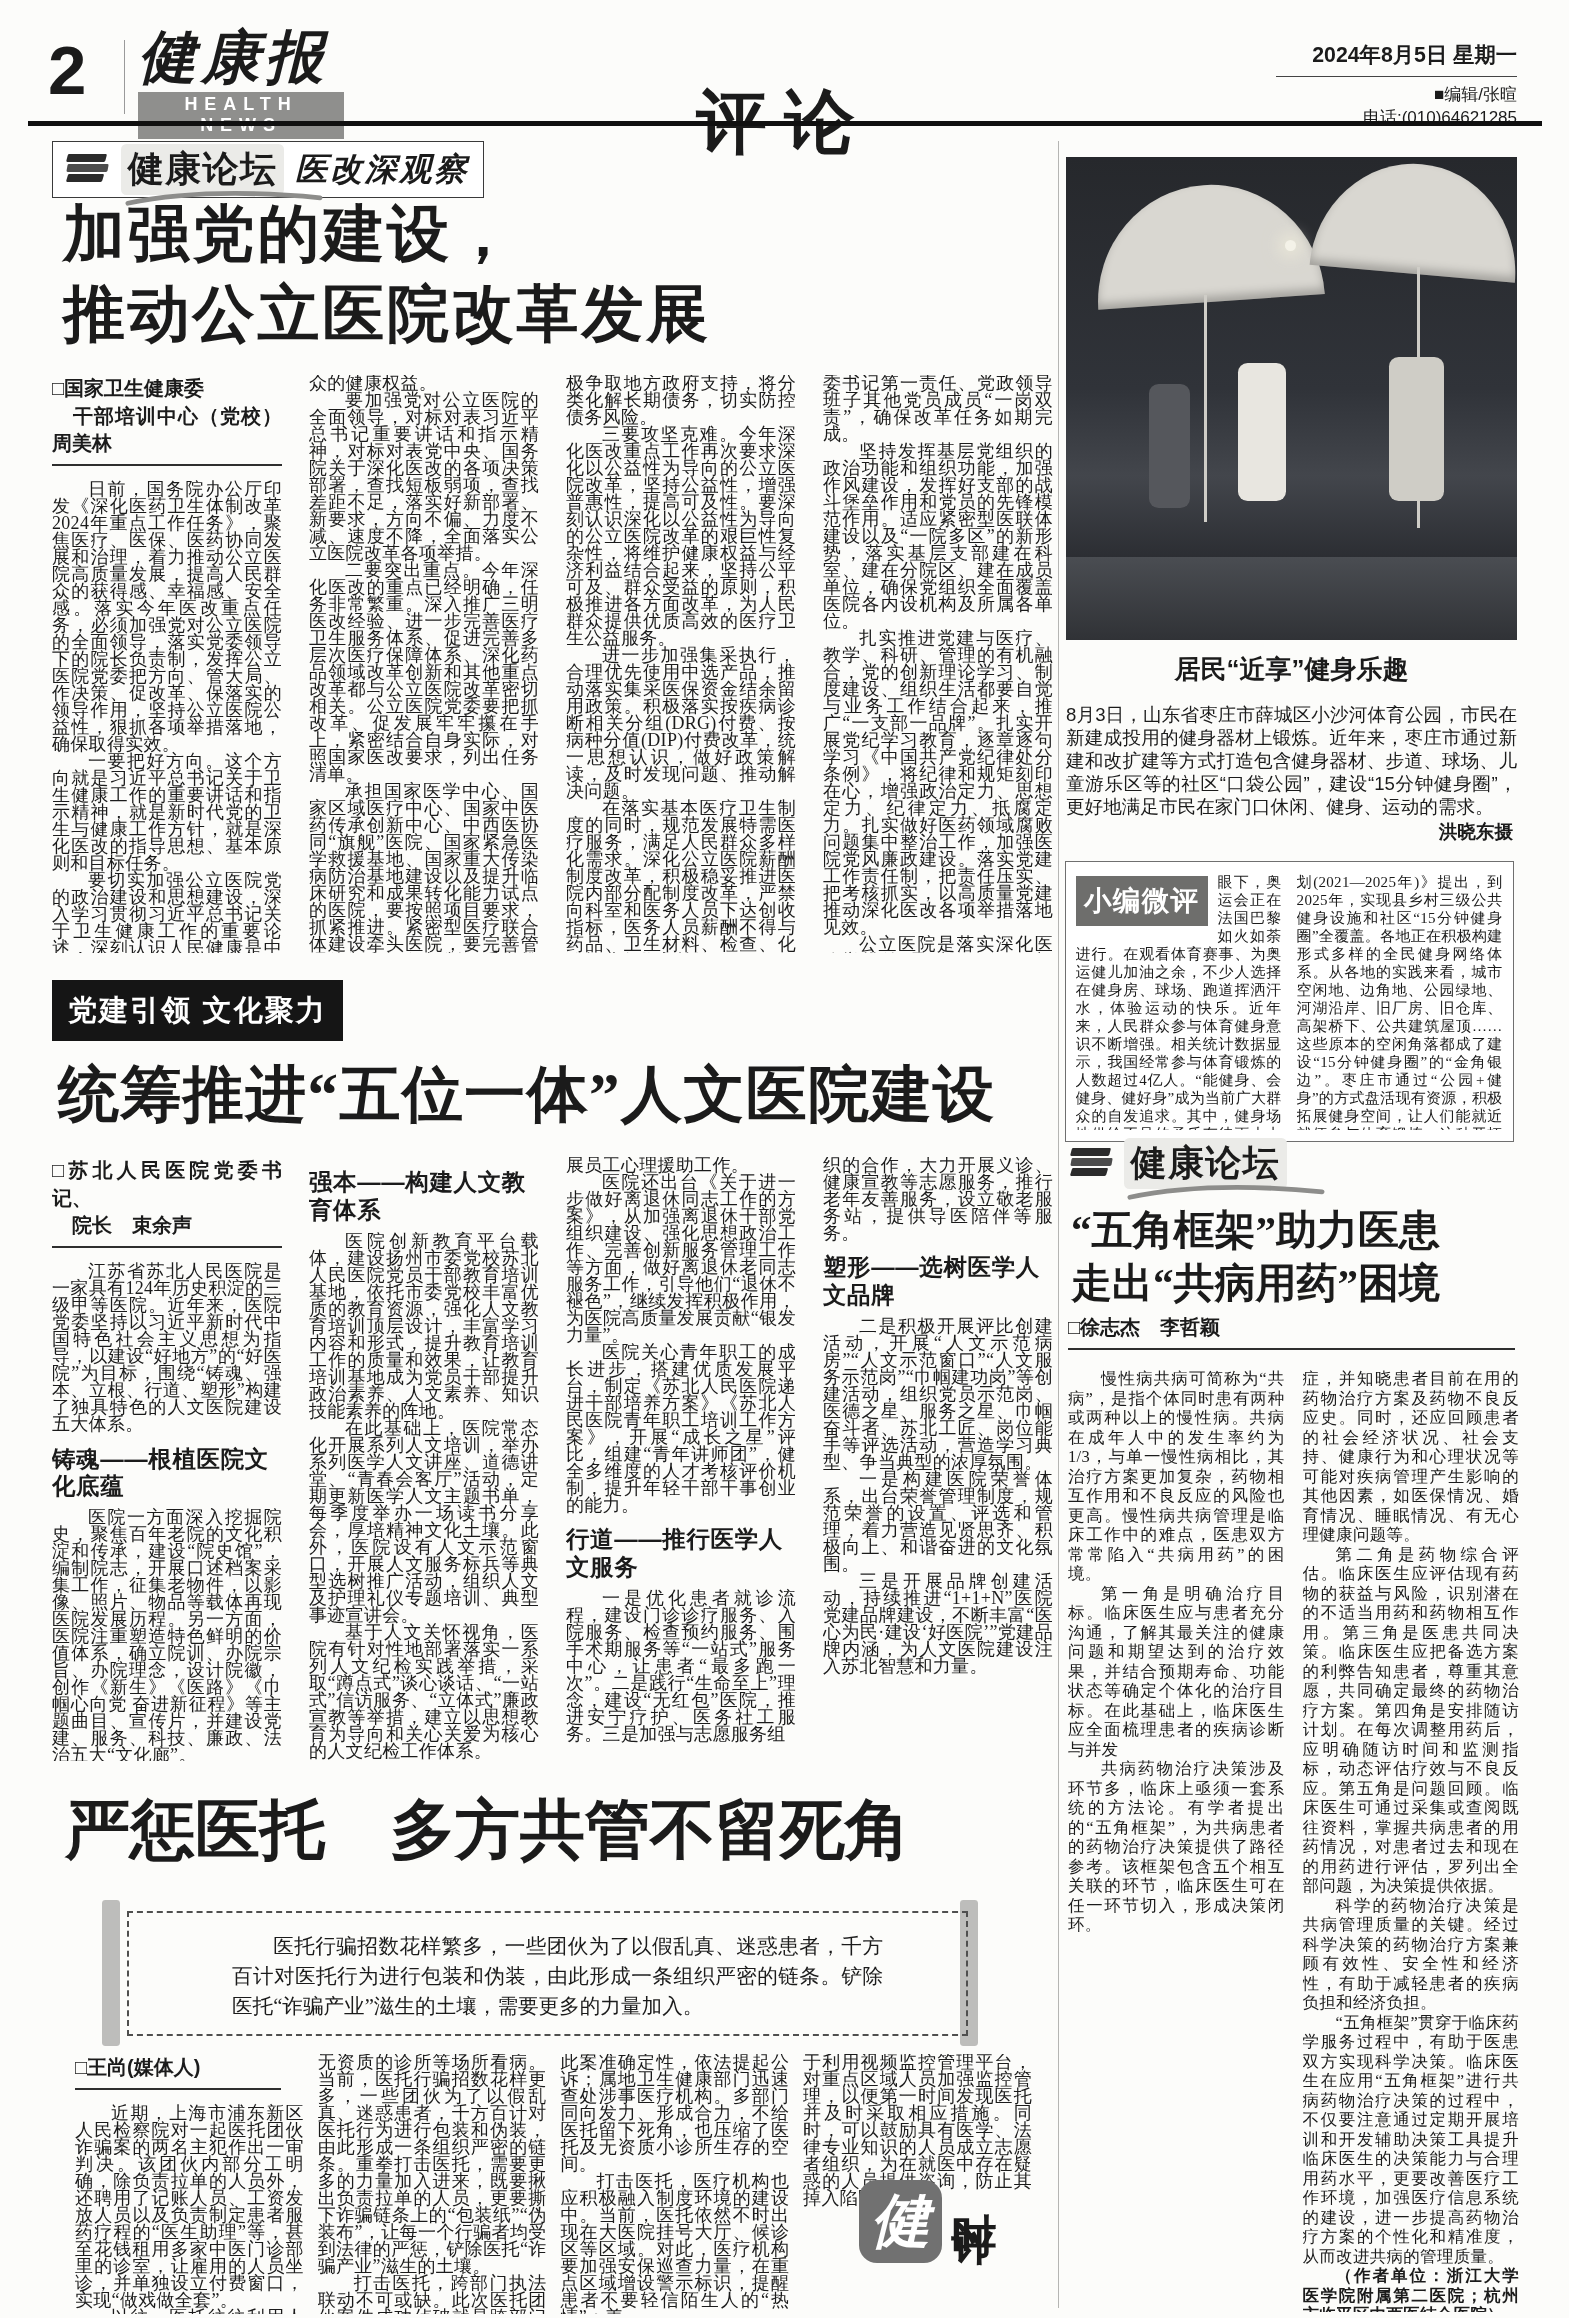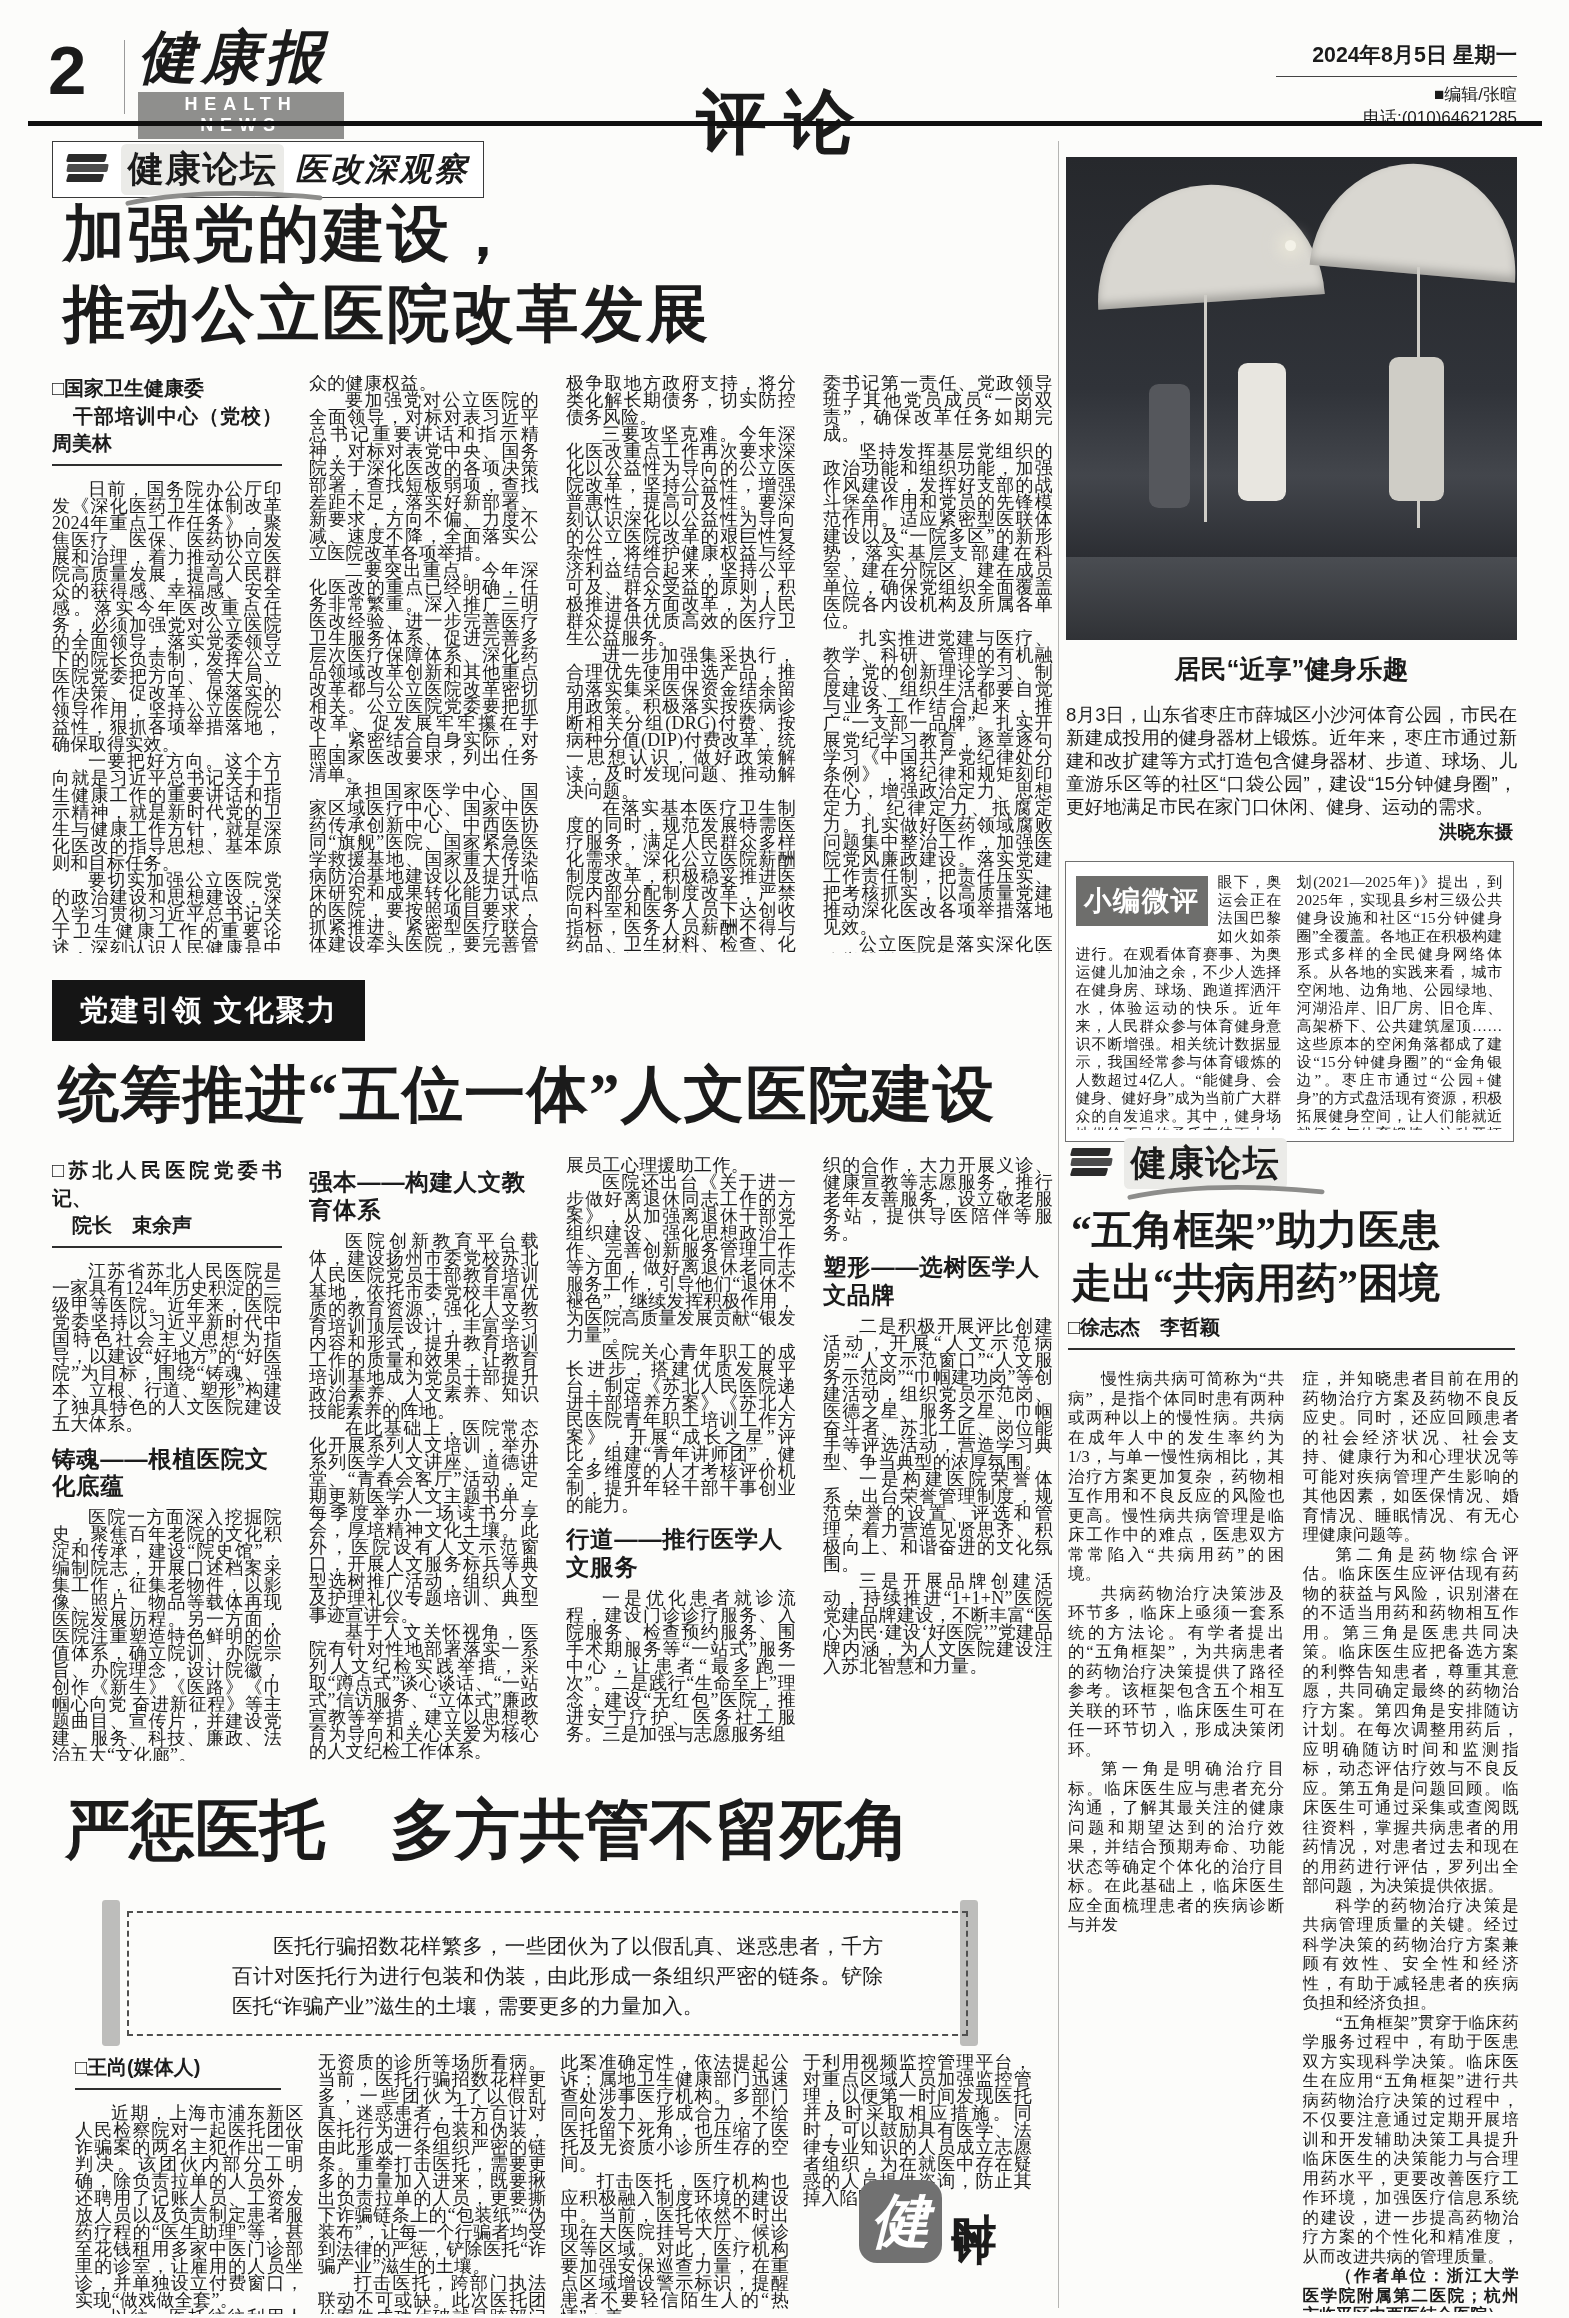--- a/index.html
+++ b/index.html
@@ -42,21 +42,21 @@
   .books-icon i{position:absolute;left:0;height:8.3px;width:39px;background:#2b2b2b;border-radius:1.4px;display:block;}
   .books-icon i:nth-child(1){top:0;transform:skewX(-14deg);}
   .books-icon i:nth-child(2){top:10.3px;width:41px;background:#4c4c4c;transform:skewX(-10deg);}
   .books-icon i:nth-child(3){top:20.6px;width:36px;transform:skewX(-16deg);}
   .badge-main{position:relative;font-family:"Liberation Sans",sans-serif;font-weight:900;
               font-size:36px;letter-spacing:1.4px;background:#ebebe8;padding:1.4px 6.9px;border-radius:5.5px;}
   .badge-main svg{position:absolute;left:2.8px;bottom:-11px;}
   .badge-sub{font-weight:900;font-size:32px;font-style:italic;letter-spacing:2.8px;font-family:"Liberation Serif",serif;}
   .black-badge{position:absolute;background:#151515;color:#fff;font-family:"Liberation Sans",sans-serif;
                font-weight:900;font-size:29px;letter-spacing:2.1px;display:flex;align-items:center;
-               justify-content:center;padding:0 27px;height:61px;}
+               justify-content:center;padding:0 16px;height:61px;}
   
   .h-lead{position:absolute;font-weight:900;font-size:62px;line-height:80px;letter-spacing:2.8px;margin:0;}
   .h-mid{position:absolute;font-weight:900;font-size:61px;line-height:69px;letter-spacing:1.4px;margin:0;white-space:nowrap;}
   .h-watch{position:absolute;font-weight:900;font-size:65px;line-height:72px;margin:0;white-space:nowrap;}
   .h-forum{position:absolute;font-weight:900;font-size:41px;line-height:51px;margin:0;white-space:nowrap;}
   
   .photo{position:absolute;left:1066px;top:157px;width:451px;height:483px;overflow:hidden;
          background:linear-gradient(180deg,#26282c 0%,#303339 48%,#43464c 66%,#2a2c31 84%,#1d1f23 100%);}
   .umbrella{position:absolute;background:#d9d7d1;border-radius:50% 50% 8% 8% / 100% 100% 0 0;
             box-shadow:inset 0 -5.5px 9.6px rgba(0,0,0,.25);}
@@ -237,22 +237,22 @@
         </svg>
     </span>
   </div>
   <h2 class="h-forum" style="left:1071px;top:1205px;">“五角框架”助力医患</h2>
   <h2 class="h-forum" style="left:1071px;top:1258px;">走出“共病用药”困境</h2>
   <div class="byline" style="position:absolute;left:1068px;top:1314px;width:447px;">□徐志杰　李哲颖</div>
 
   <div class="cols" style="position:absolute;left:1068px;top:1369px;width:451px;height:943px;gap:18px;">
     <div class="col forum-col" style="width:217px;">
         <p>慢性病共病可简称为“共病”，是指个体同时患有两种或两种以上的慢性病。共病在成年人中的发生率约为1/3，与单一慢性病相比，其治疗方案更加复杂，药物相互作用和不良反应的风险也更高。慢性病共病管理是临床工作中的难点，医患双方常常陷入“共病用药”的困境。</p>
+        <p>第一角是明确治疗目标。临床医生应与患者充分沟通，了解其最关注的健康问题和期望达到的治疗效果，并结合预期寿命、功能状态等确定个体化的治疗目标。在此基础上，临床医生应全面梳理患者的疾病诊断与并发</p>
         <p>共病药物治疗决策涉及环节多，临床上亟须一套系统的方法论。有学者提出的“五角框架”，为共病患者的药物治疗决策提供了路径参考。该框架包含五个相互关联的环节，临床医生可在任一环节切入，形成决策闭环。</p>
-        <p>第一角是明确治疗目标。临床医生应与患者充分沟通，了解其最关注的健康问题和期望达到的治疗效果，并结合预期寿命、功能状态等确定个体化的治疗目标。在此基础上，临床医生应全面梳理患者的疾病诊断与并发</p>
       </div>
     <div class="col forum-col" style="width:217px;">
         <p class="cont">症，并知晓患者目前在用的药物治疗方案及药物不良反应史。同时，还应回顾患者的社会经济状况、社会支持、健康行为和心理状况等可能对疾病管理产生影响的其他因素，如医保情况、婚育情况、睡眠情况、有无心理健康问题等。</p>
         <p>第二角是药物综合评估。临床医生应评估现有药物的获益与风险，识别潜在的不适当用药和药物相互作用。第三角是医患共同决策。临床医生应把备选方案的利弊告知患者，尊重其意愿，共同确定最终的药物治疗方案。第四角是安排随访计划。在每次调整用药后，应明确随访时间和监测指标，动态评估疗效与不良反应。第五角是问题回顾。临床医生可通过采集或查阅既往资料，掌握共病患者的用药情况，对患者过去和现在的用药进行评估，罗列出全部问题，为决策提供依据。</p>
         <p>科学的药物治疗决策是共病管理质量的关键。经过科学决策的药物治疗方案兼顾有效性、安全性和经济性，有助于减轻患者的疾病负担和经济负担。</p>
         <p>“五角框架”贯穿于临床药学服务过程中，有助于医患双方实现科学决策。临床医生在应用“五角框架”进行共病药物治疗决策的过程中，不仅要注意通过定期开展培训和开发辅助决策工具提升临床医生的决策能力与合理用药水平，更要改善医疗工作环境，加强医疗信息系统的建设，进一步提高药物治疗方案的个性化和精准度，从而改进共病的管理质量。</p>
         <p class="credit">（作者单位：浙江大学医学院附属第二医院；杭州市临平区中西医结合医院）</p>
       </div>
   </div>
 

